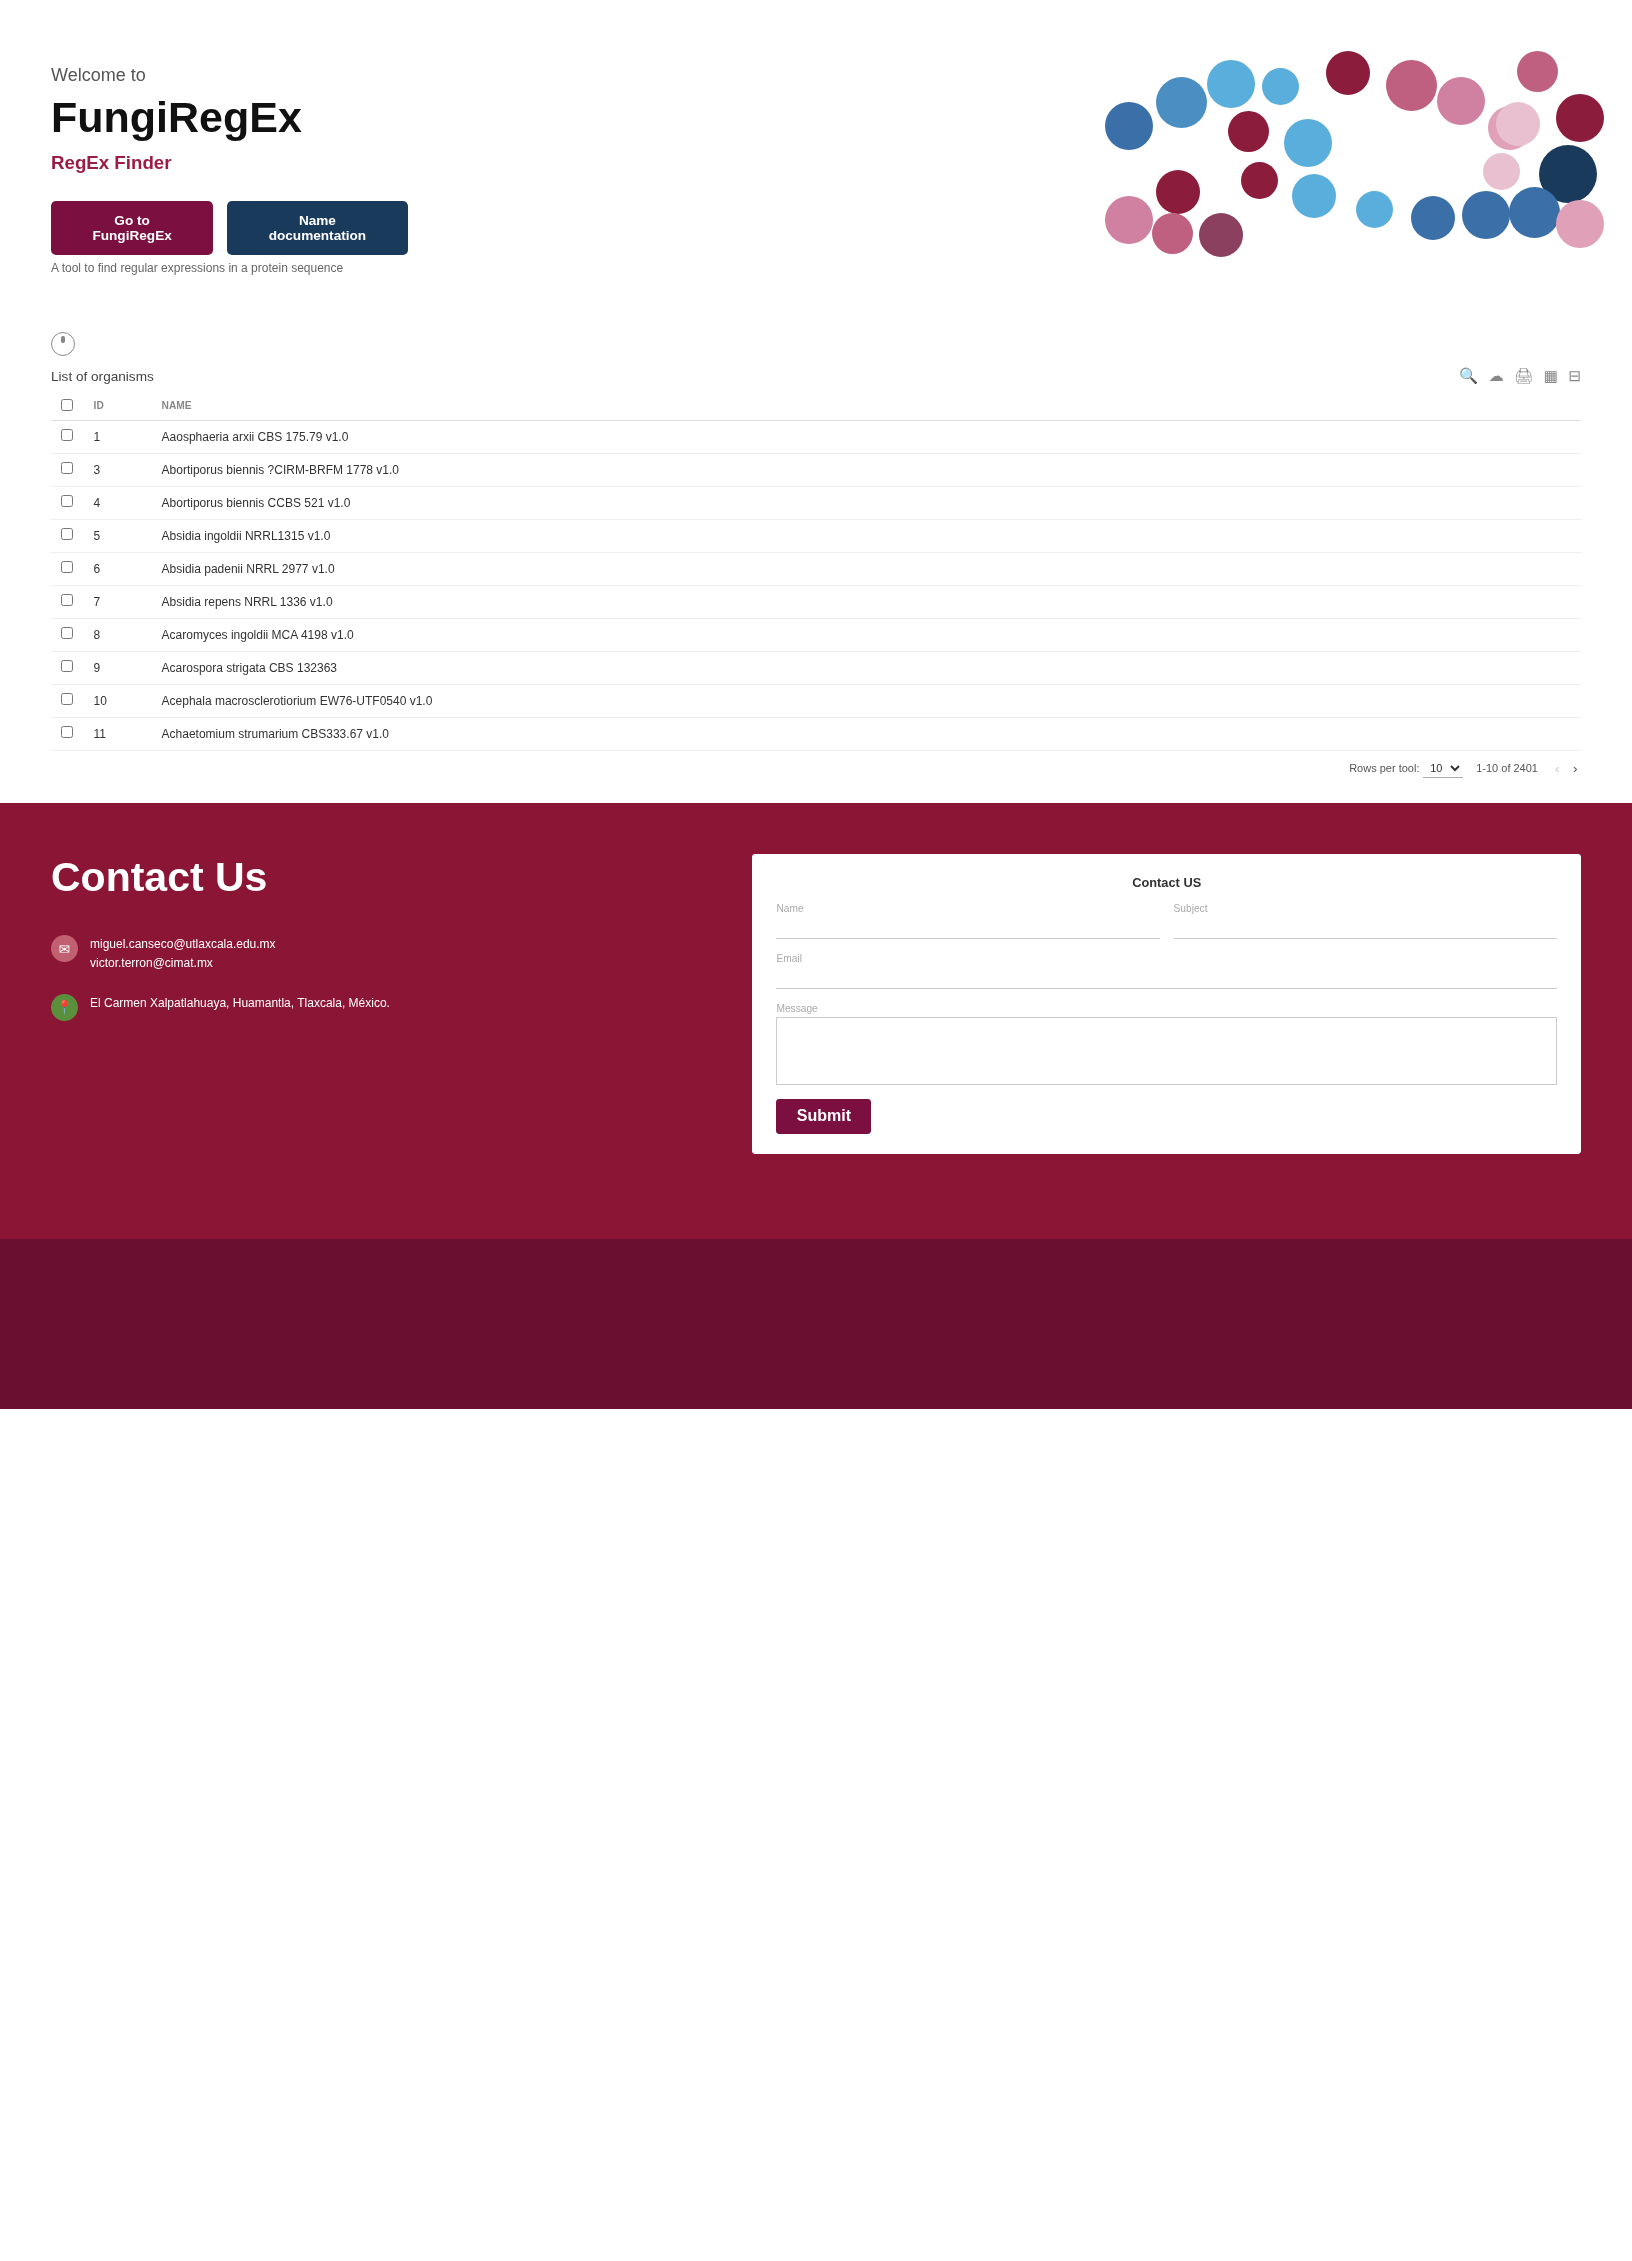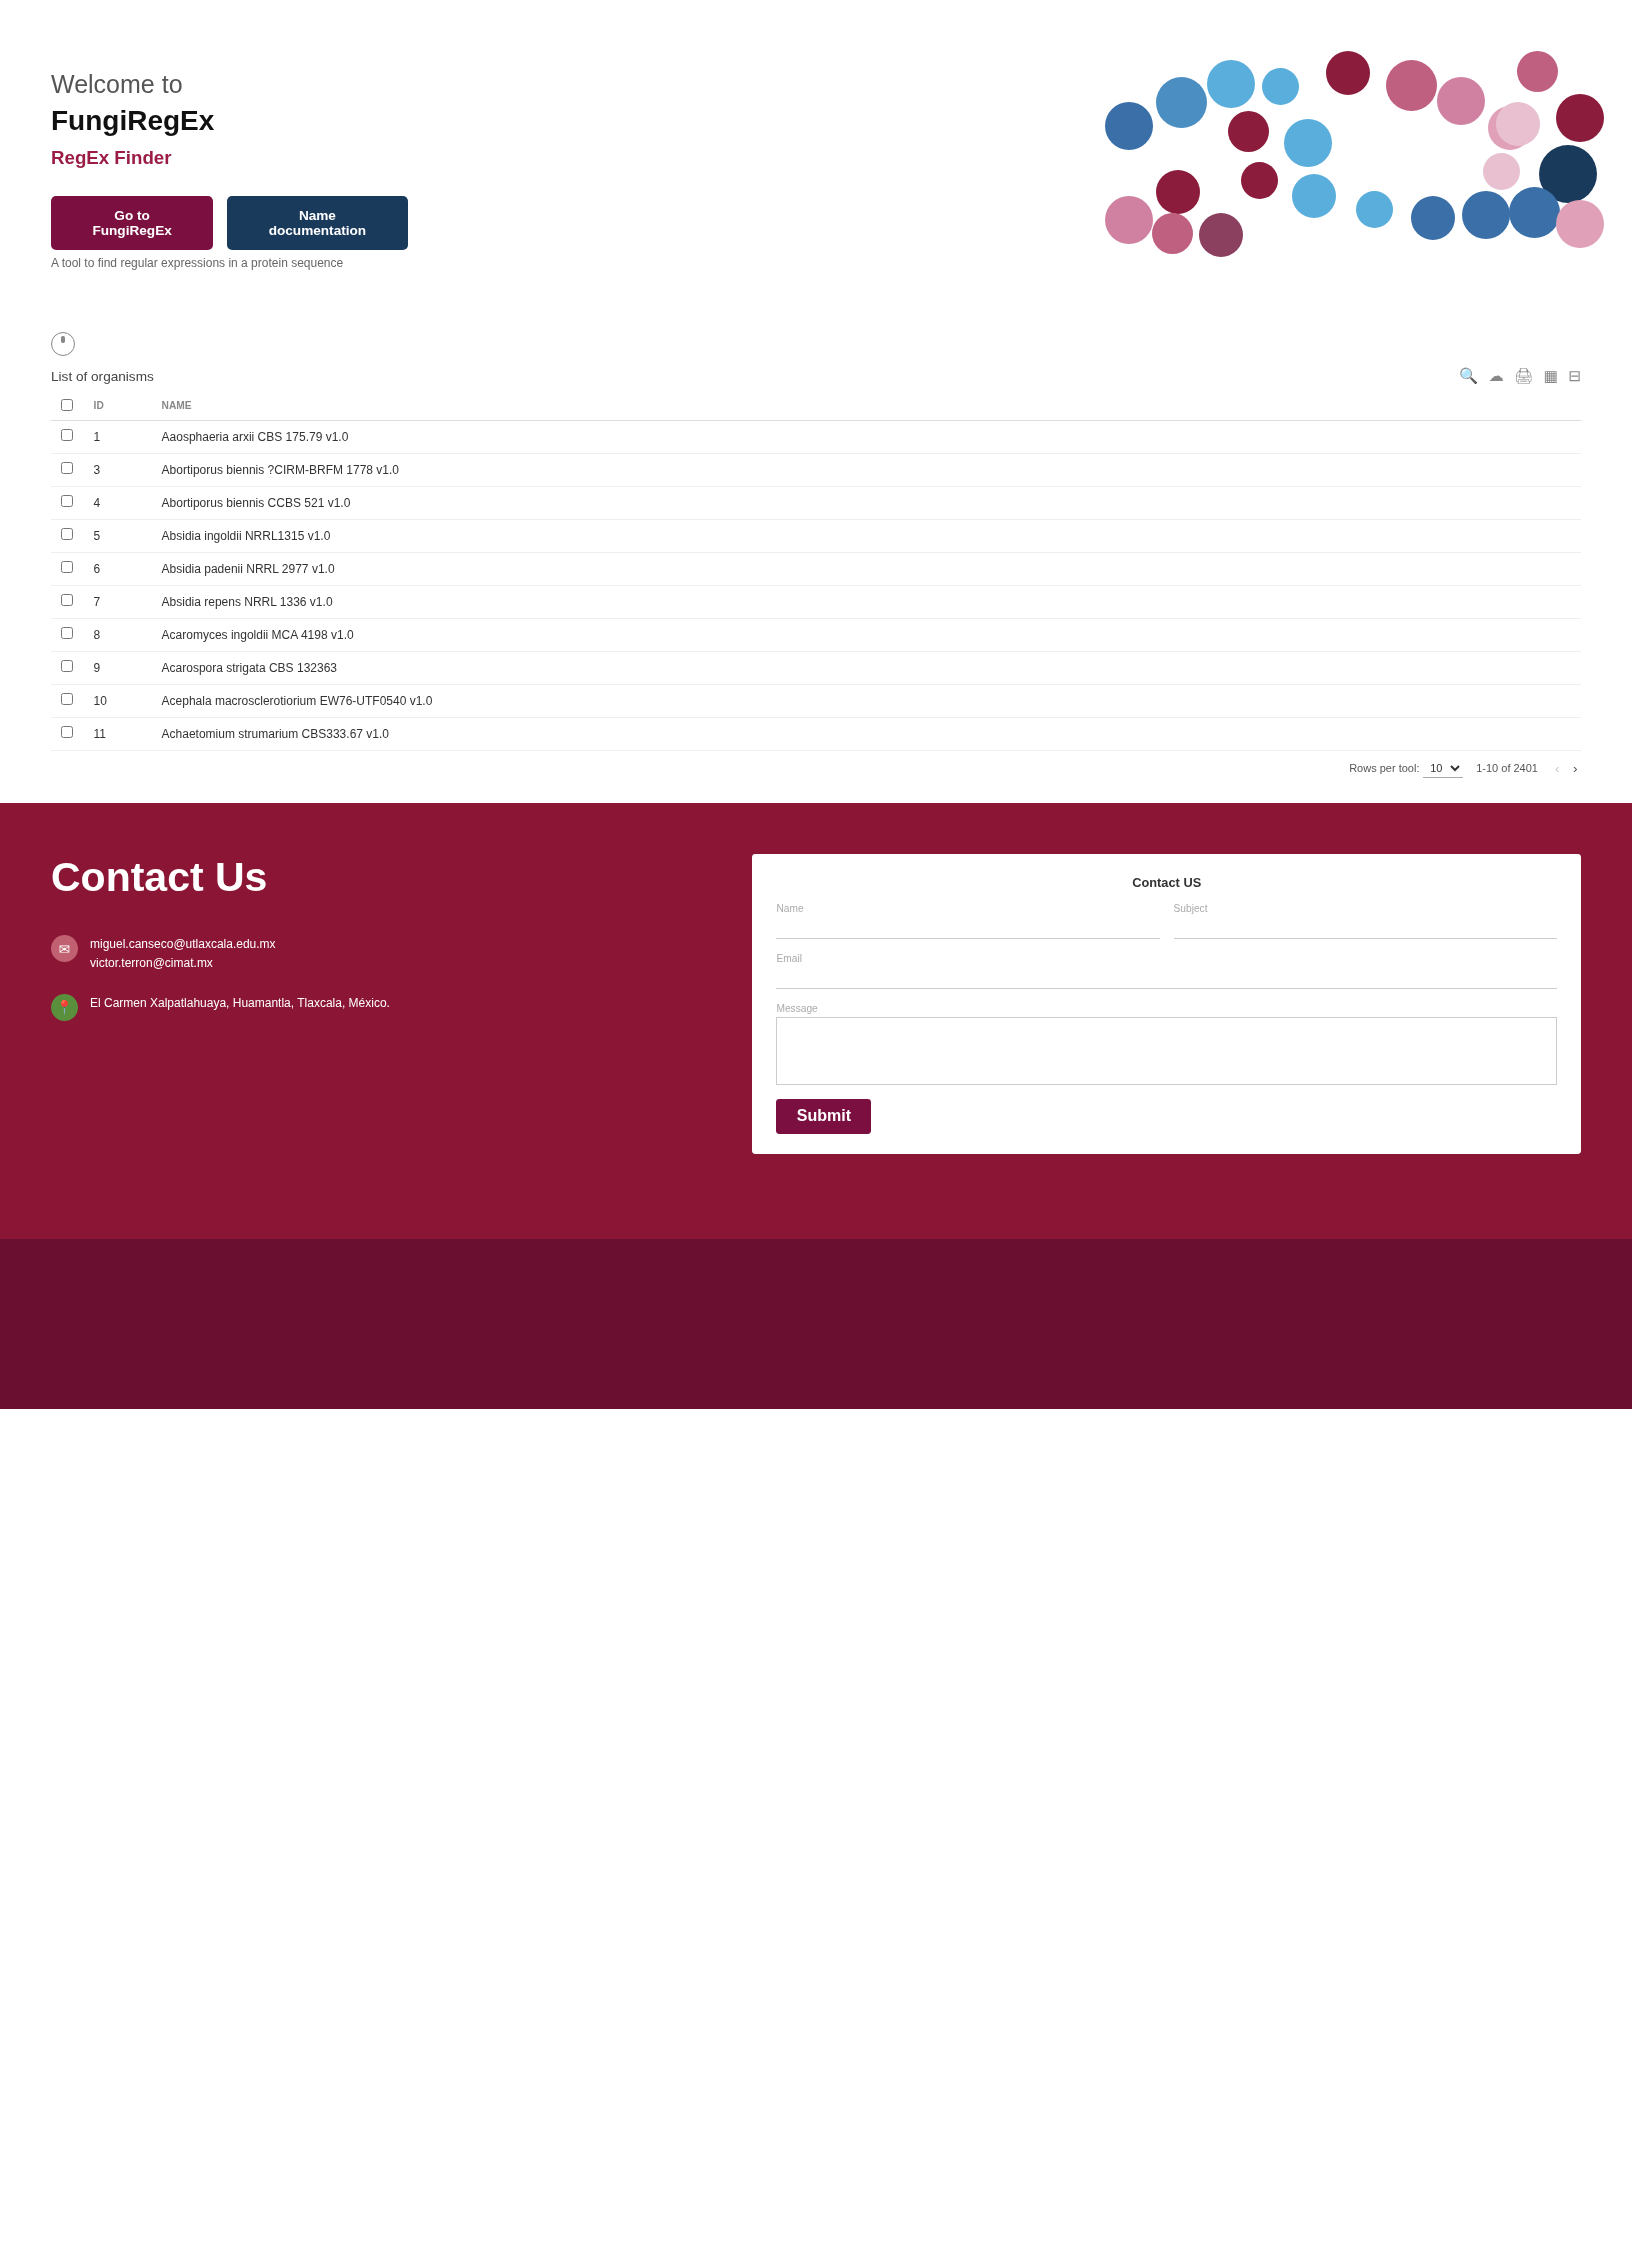--- a/index.html
+++ b/index.html
@@ -9,26 +9,26 @@
     .hero-section {
       padding: 51px 51px 34px 51px;
       display: flex;
       align-items: center;
       justify-content: space-between;
       min-height: 323px;
       background: #fff;
     }
     .hero-left { max-width: 357px; }
     .welcome-text {
-      font-size: 25px;
+      font-size: 18px;
       color: #555;
       margin-bottom: 6.8px;
     }
     .app-title {
-      font-size: 28px;
+      font-size: 43px;
       font-weight: 900;
       color: #111;
       margin-bottom: 10.2px;
     }
     .app-subtitle {
       font-size: 18.7px;
       font-weight: 700;
       color: #9b1c44;
       margin-bottom: 27px;
     }

